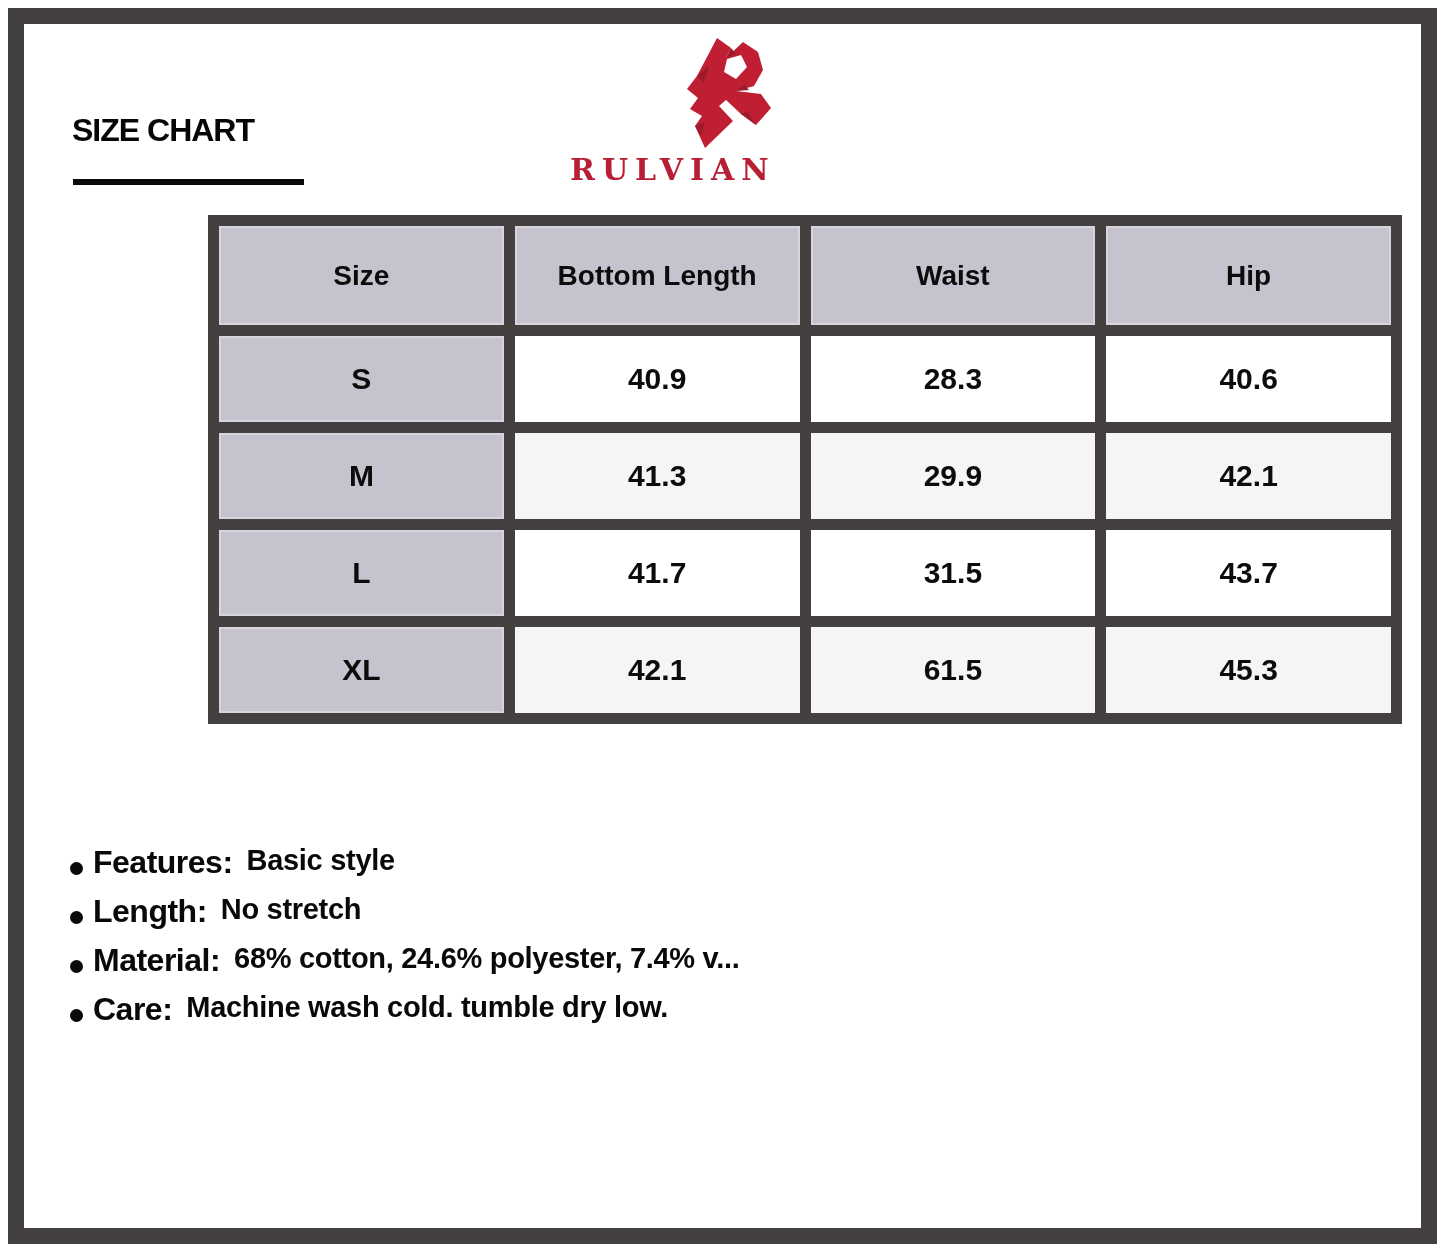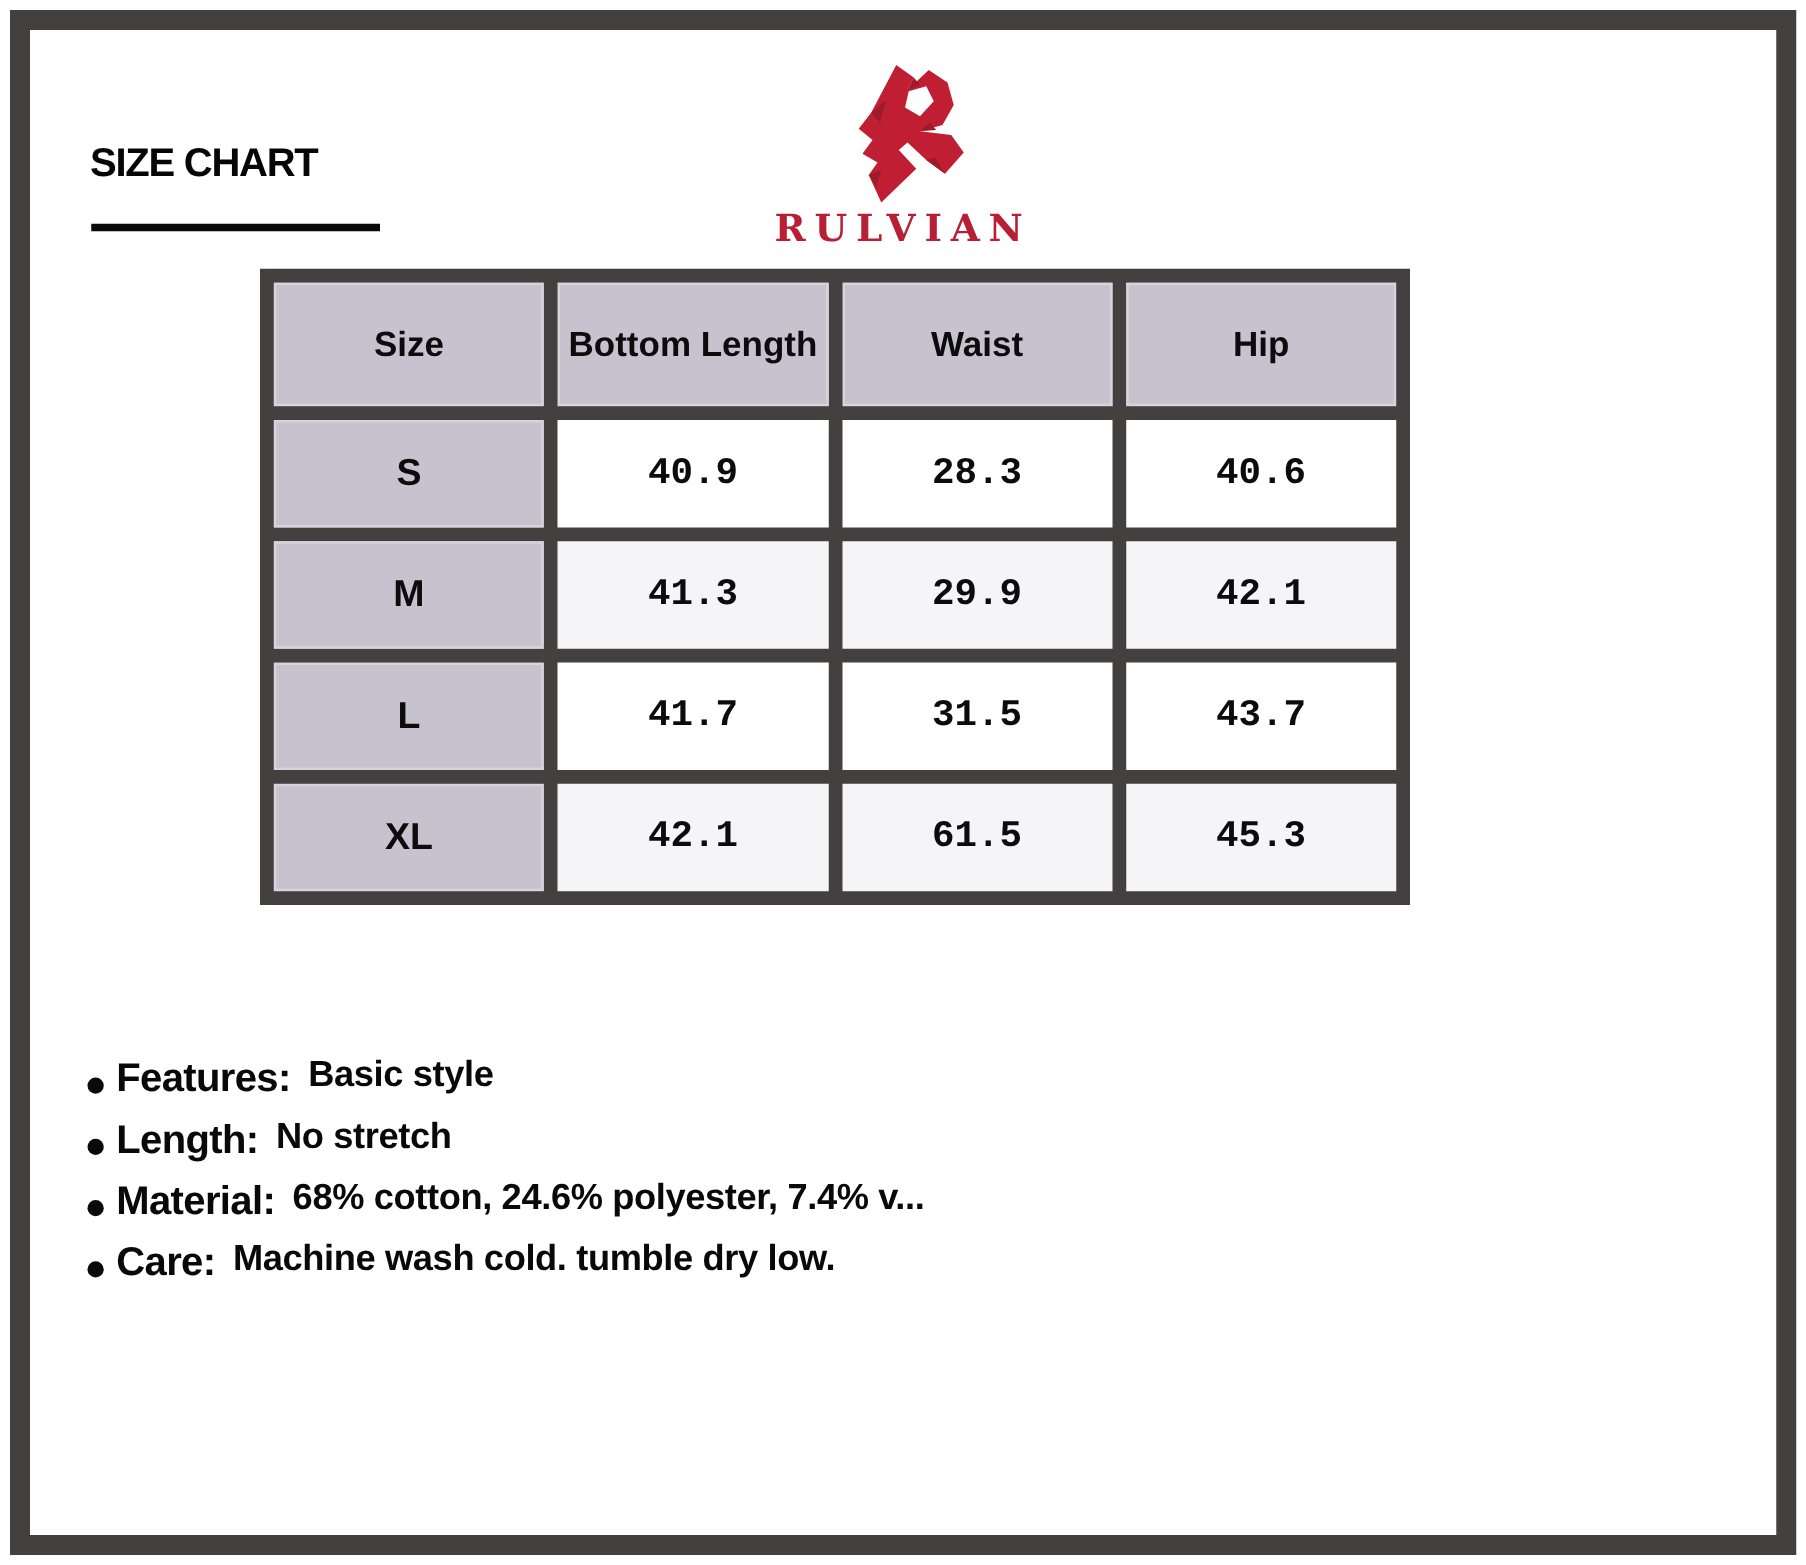--- a/index.html
+++ b/index.html
@@ -40,23 +40,23 @@
     left: 73px;
     top: 179px;
     width: 231px;
     height: 6px;
     background: #0a0a0a;
   }
   
   .brand {
     position: absolute;
     left: 570px;
-    top: 46px;
+    top: 32px;
     width: 305px;
-    text-align: center;
+    text-align: left;
   }
   .brand svg {
     display: block;
     margin: 0 auto;
   }
   .brand-wordmark {
     margin-top: 2px;
     font-family: "DejaVu Serif", "Liberation Serif", serif;
     font-size: 30px;
     font-weight: bold;
@@ -67,21 +67,21 @@
   
   .size-table-wrap {
     position: absolute;
     left: 208px;
     top: 215px;
   }
   table.size-table {
     border-collapse: separate;
     border-spacing: 11px;
     background: #454040;
-    width: 920px;
+    width: 1194px;
     table-layout: fixed;
   }
   table.size-table td {
     text-align: center;
     vertical-align: middle;
     font-weight: bold;
     color: #0c0c0c;
   }
   table.size-table thead td {
     height: 97px;
@@ -90,21 +90,21 @@
     font-size: 28px;
   }
   table.size-table tbody td {
     height: 84px;
     font-size: 30px;
   }
   table.size-table tbody td.size-cell {
     background: #c6c3cf;
     box-shadow: inset 0 0 0 2px #d6d4dd;
   }
-  table.size-table tbody tr td.val-cell { background: #ffffff; font-family: Liberation Mono, monospace; }
+  table.size-table tbody tr td.val-cell { background: #ffffff; }
   table.size-table tbody tr:nth-child(even) td.val-cell { background: #f5f4f6; }
   
   .details {
     position: absolute;
     left: 70px;
     top: 844px;
   }
   .detail-item {
     display: flex;
     align-items: flex-start;

